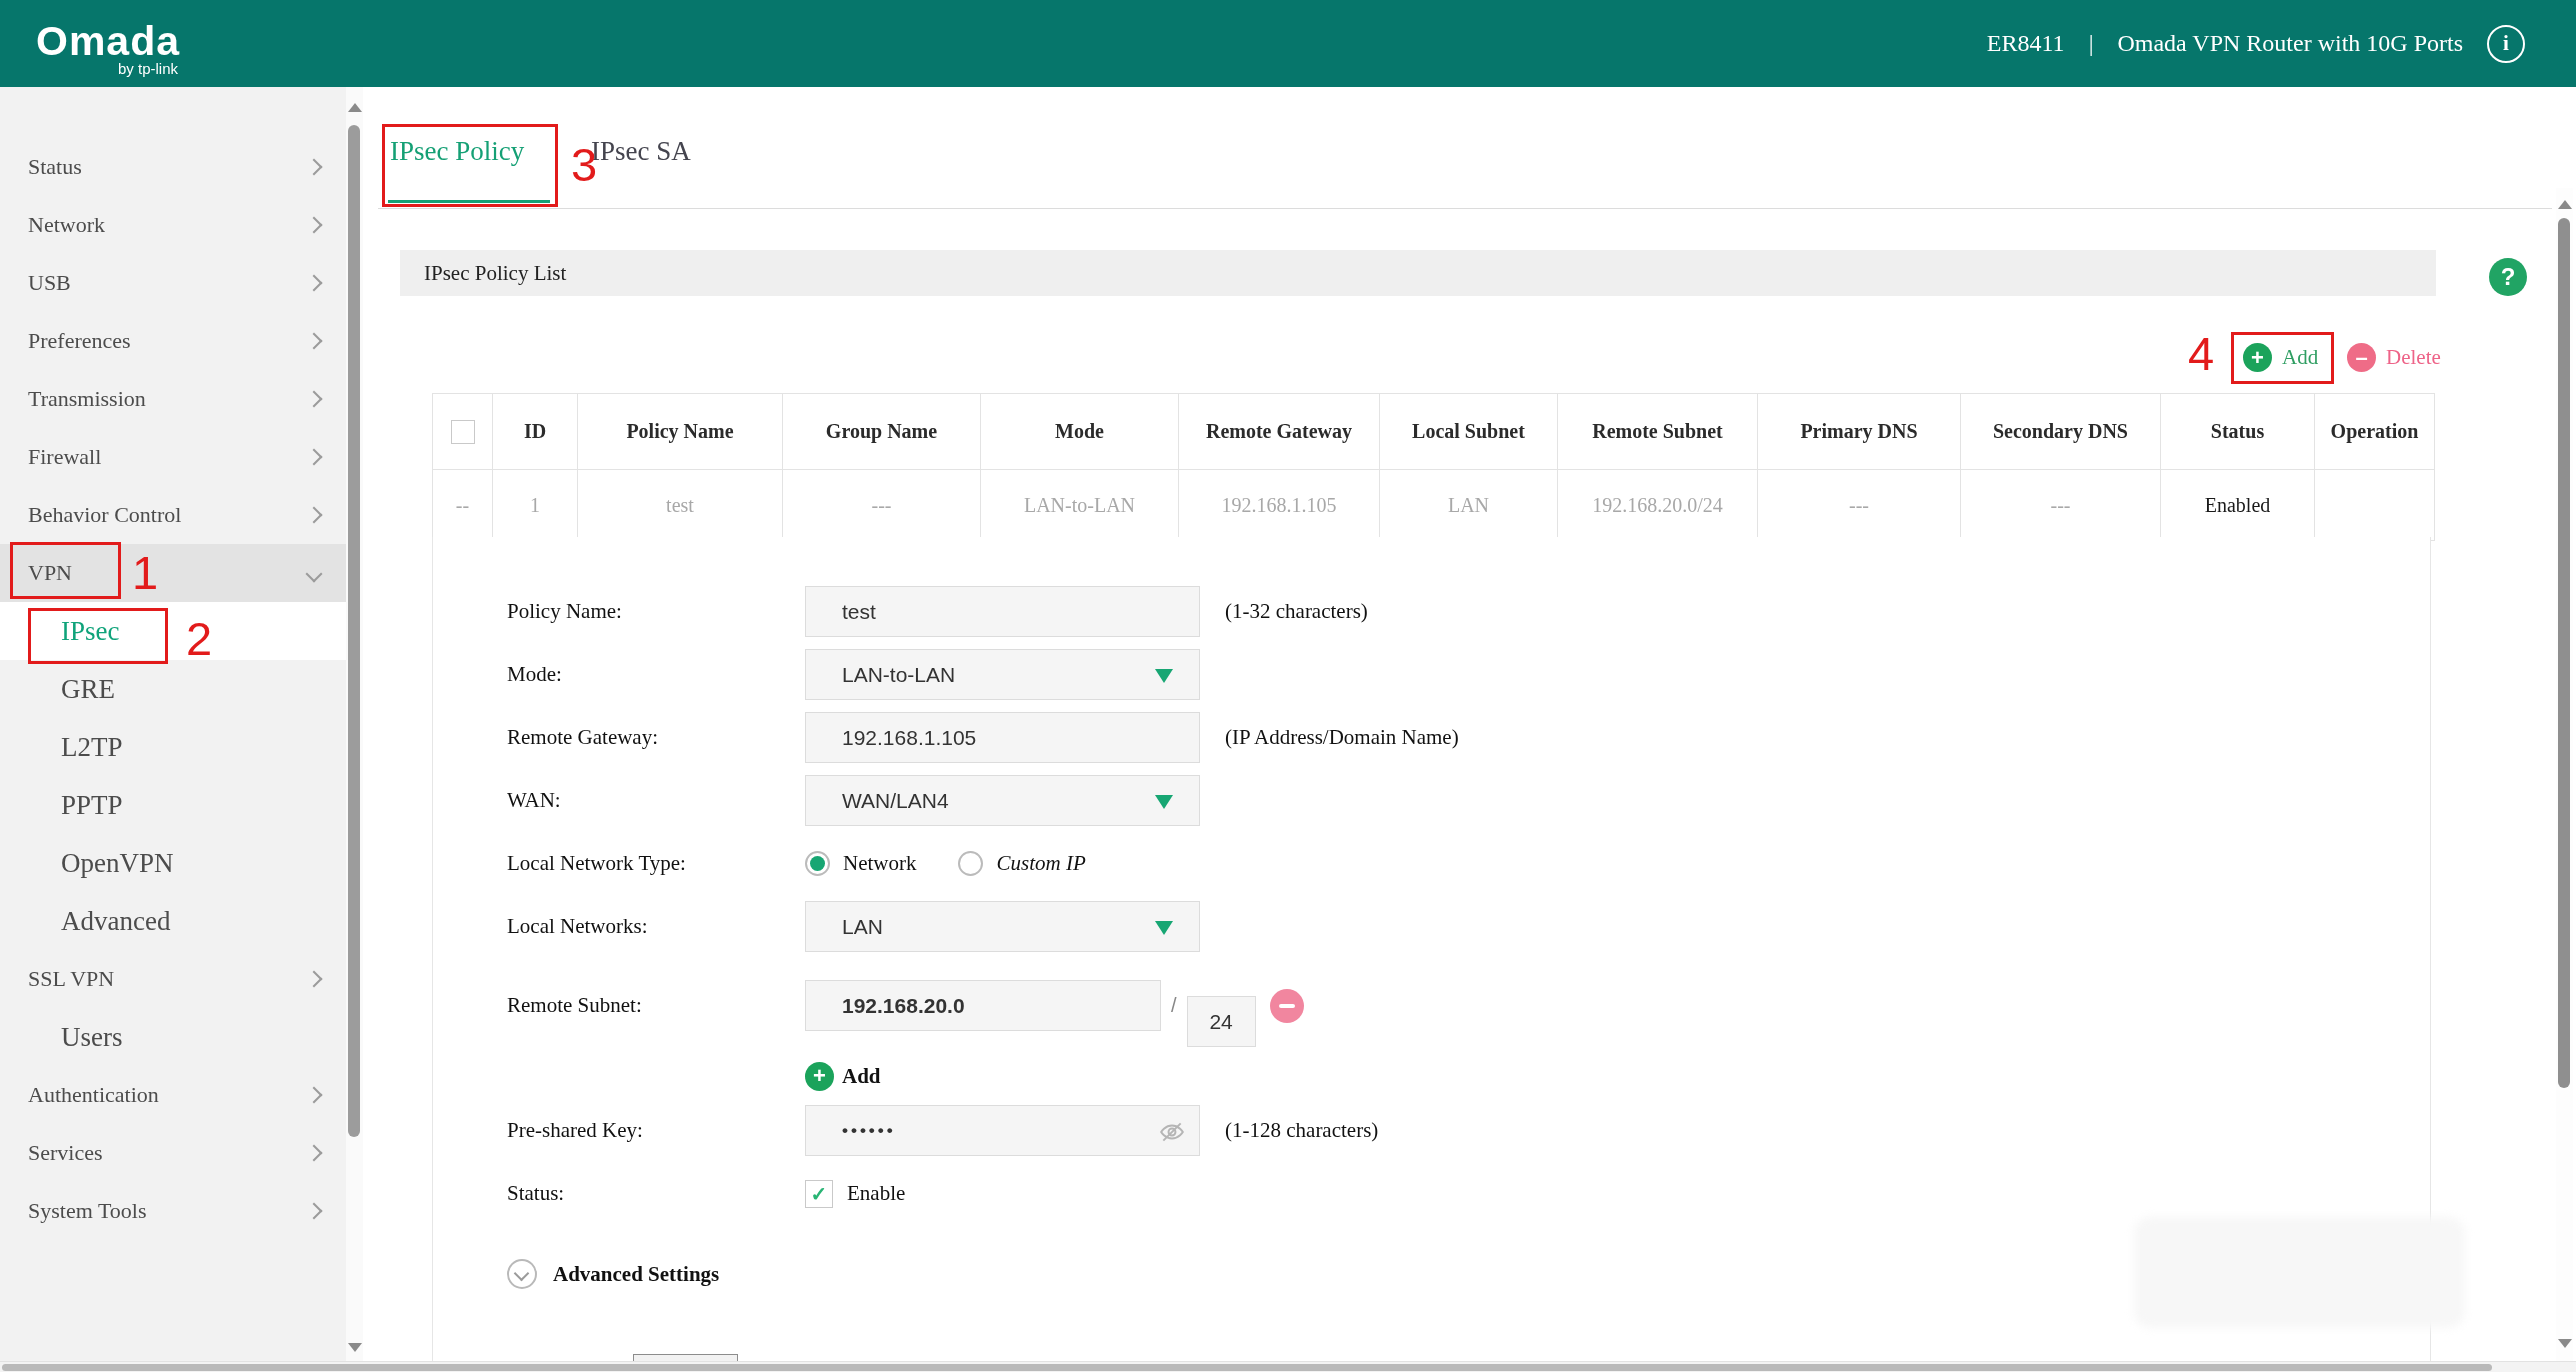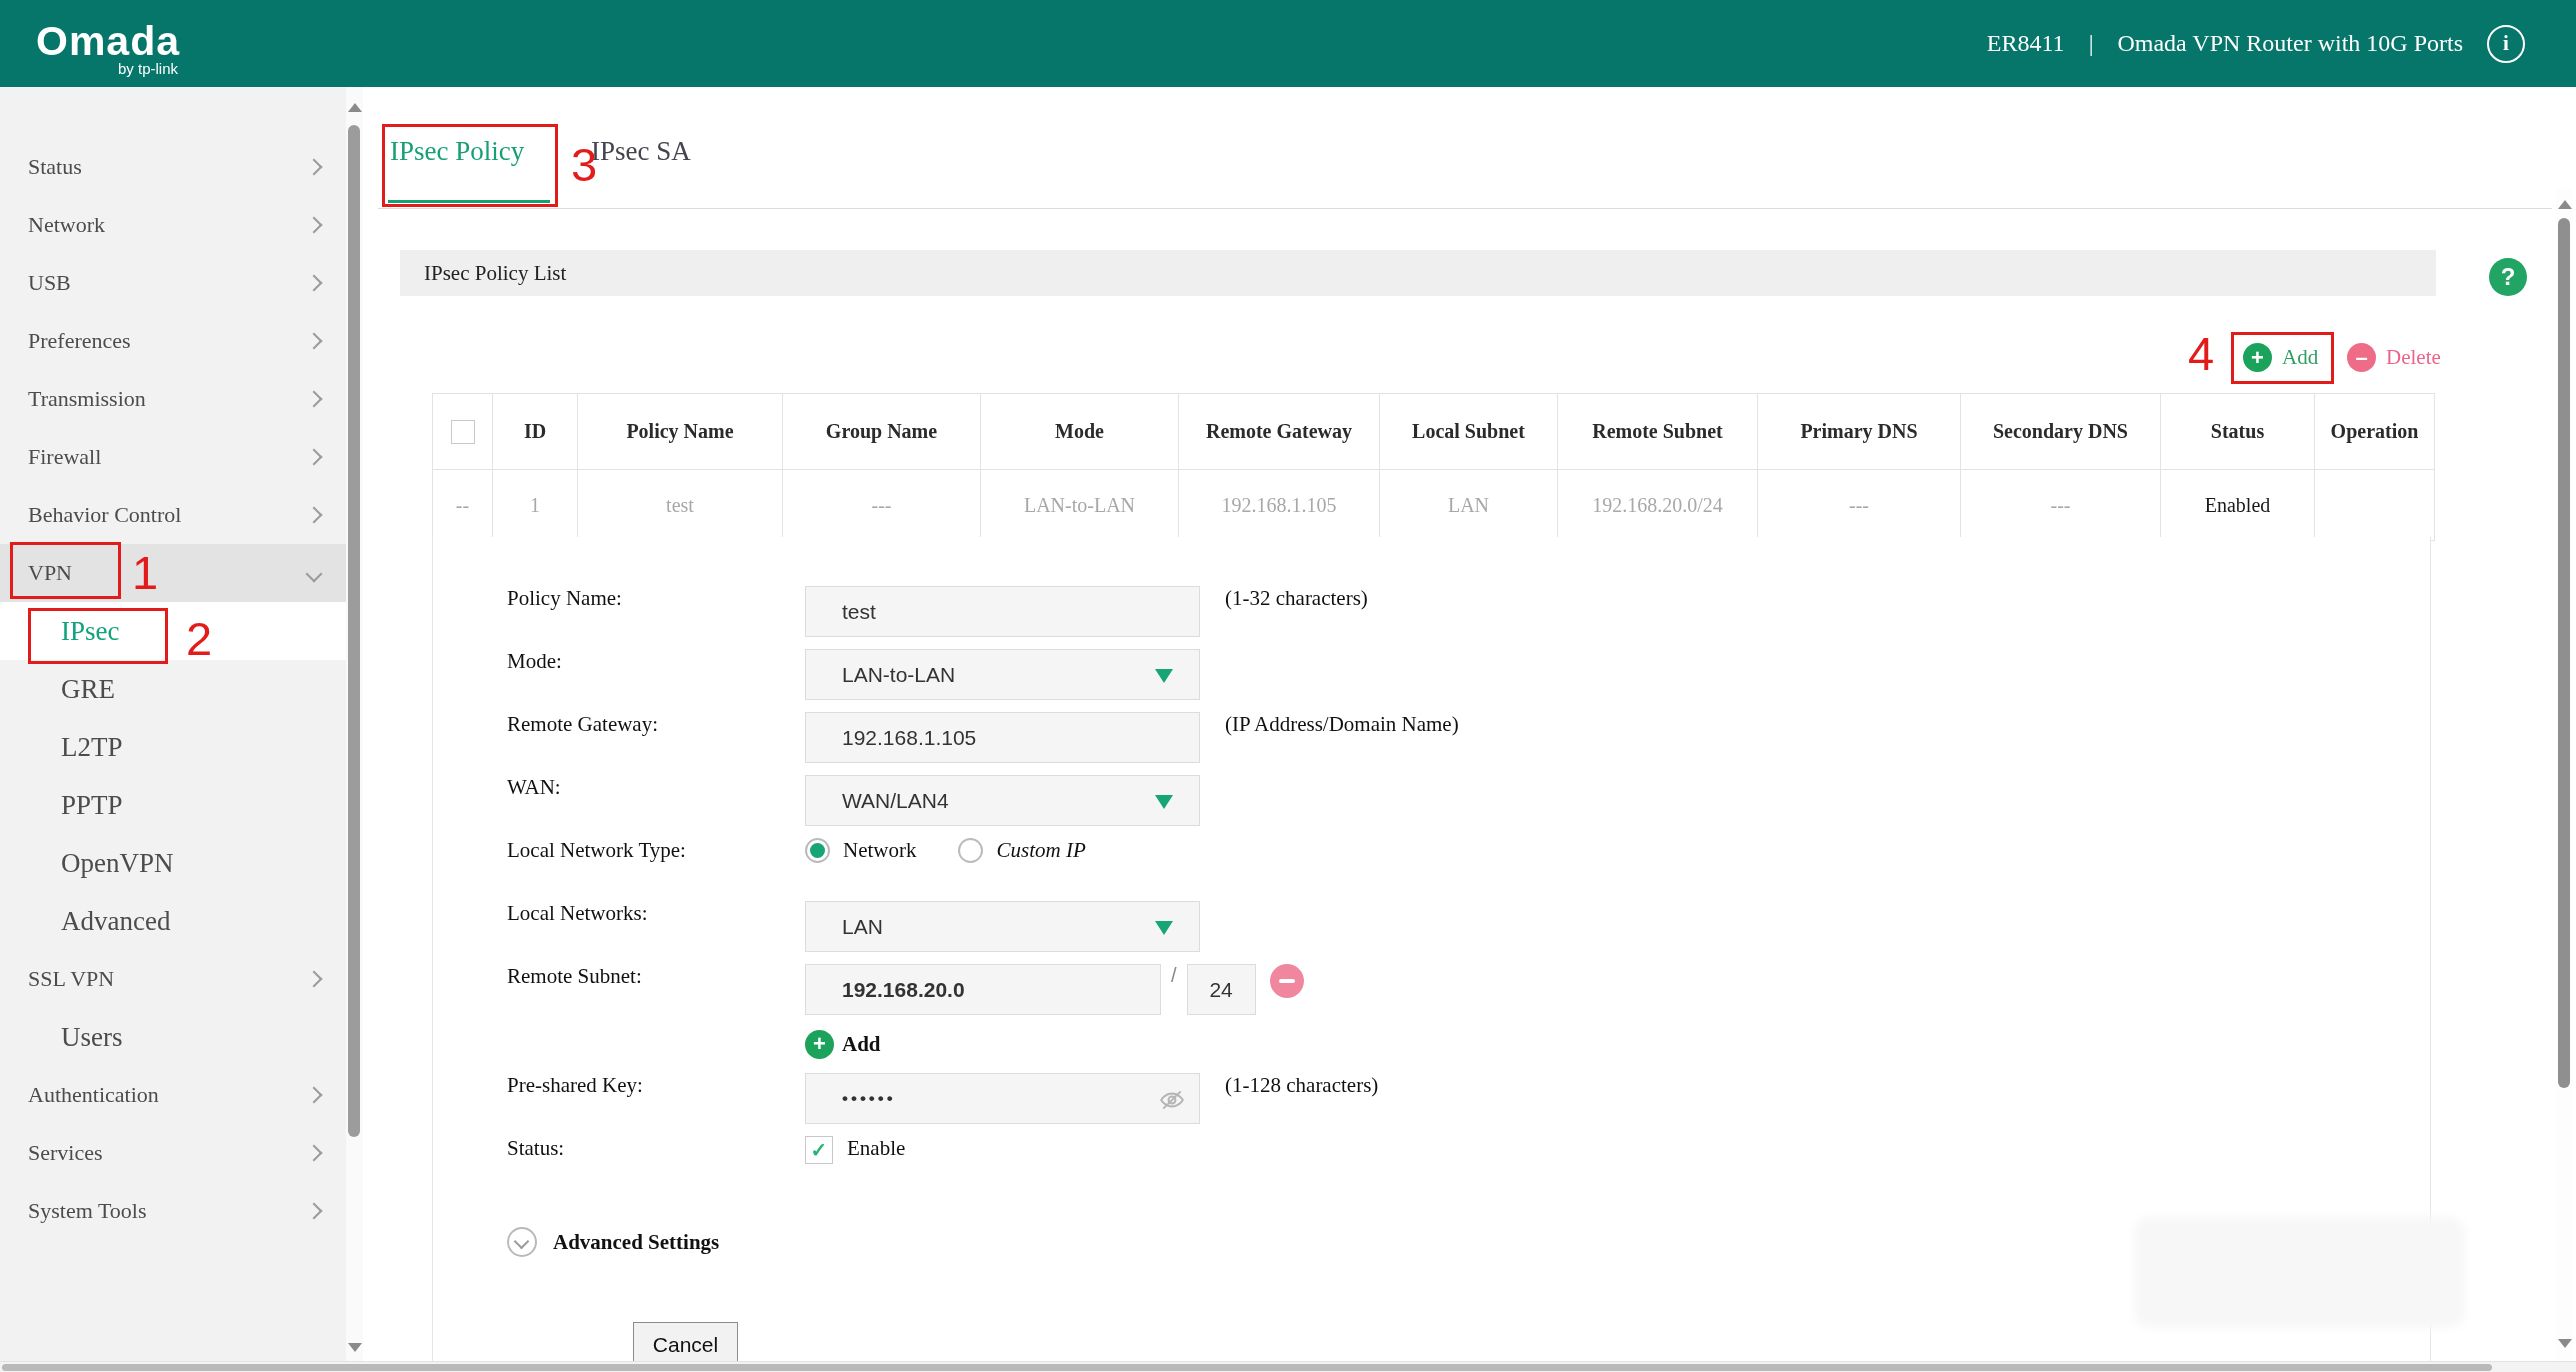--- a/index.html
+++ b/index.html
@@ -71,26 +71,26 @@
   .policy-table { position:absolute; left:432px; top:393px; width:1999px; border-collapse:collapse; table-layout:fixed; }
   .policy-table th, .policy-table td { border:1px solid #e3e3e3; text-align:center; overflow:hidden; }
   .policy-table th { height:73px; font-size:20px; color:#2b2b2b; font-weight:bold; background:#fff; }
   .policy-table td { height:68px; font-size:20px; color:#a8a8a8; font-weight:normal; }
   .policy-table td.dark { color:#1a1a1a; }
   .th-checkbox { width:22px; height:22px; border:1px solid #c9c9c9; background:#fff; margin:0 auto; }
 
   
   .form-wrap { position:absolute; left:432px; top:537px; width:1999px; height:836px; box-sizing:border-box;
                border-left:1px solid #e6e6e6; border-right:1px solid #e6e6e6; padding:49px 0 0 74px; background:#fff; }
-  .form-row { display:flex; align-items:flex-start; margin-bottom:12px; }
+  .form-row { display:flex; align-items:center; margin-bottom:12px; }
   .f-label { width:298px; font-size:21px; color:#111; flex:none; }
   .f-input { position:relative; width:395px; height:51px; background:#f5f5f5; border:1px solid #dcdcdc; box-sizing:border-box;
              display:flex; align-items:center; padding-left:36px; font-family:"Liberation Sans", sans-serif; font-size:21px; color:#333; }
   .f-input.ip { width:356px;font-weight:bold; }
-  .f-input.small { width:69px; padding-left:0; justify-content:center; }
+  .f-input.small { width:69px; padding-left:0; justify-content:center;margin-top:32px; }
   .dd-arrow { position:absolute; right:26px; top:19px; width:0; height:0; border-left:9px solid transparent; border-right:9px solid transparent; border-top:14px solid #17a673; }
   .f-hint { margin-left:25px; font-size:21px; color:#111; }
   .slash { margin:0 10px; font-family:"Liberation Sans", sans-serif; font-size:20px; color:#888; }
   .minus-ic { width:34px; height:34px; border-radius:50%; background:#f1869f; margin-left:14px; display:flex; align-items:center; justify-content:center; cursor:pointer; }
   .minus-ic span { display:block; width:16px; height:4px; background:#fff; border-radius:2px; }
   .radio { display:flex; align-items:center; gap:13px; cursor:pointer; }
   .radio + .radio { margin-left:42px;font-style:italic; }
   .radio-circle { width:25px; height:25px; border-radius:50%; border:2px solid #bbb; background:#fff; box-sizing:border-box; position:relative; }
   .radio-circle.checked::after { content:""; position:absolute; left:3px; top:3px; width:15px; height:15px; border-radius:50%; background:#17a673; }
   .radio-label { font-size:21px; color:#111; }

